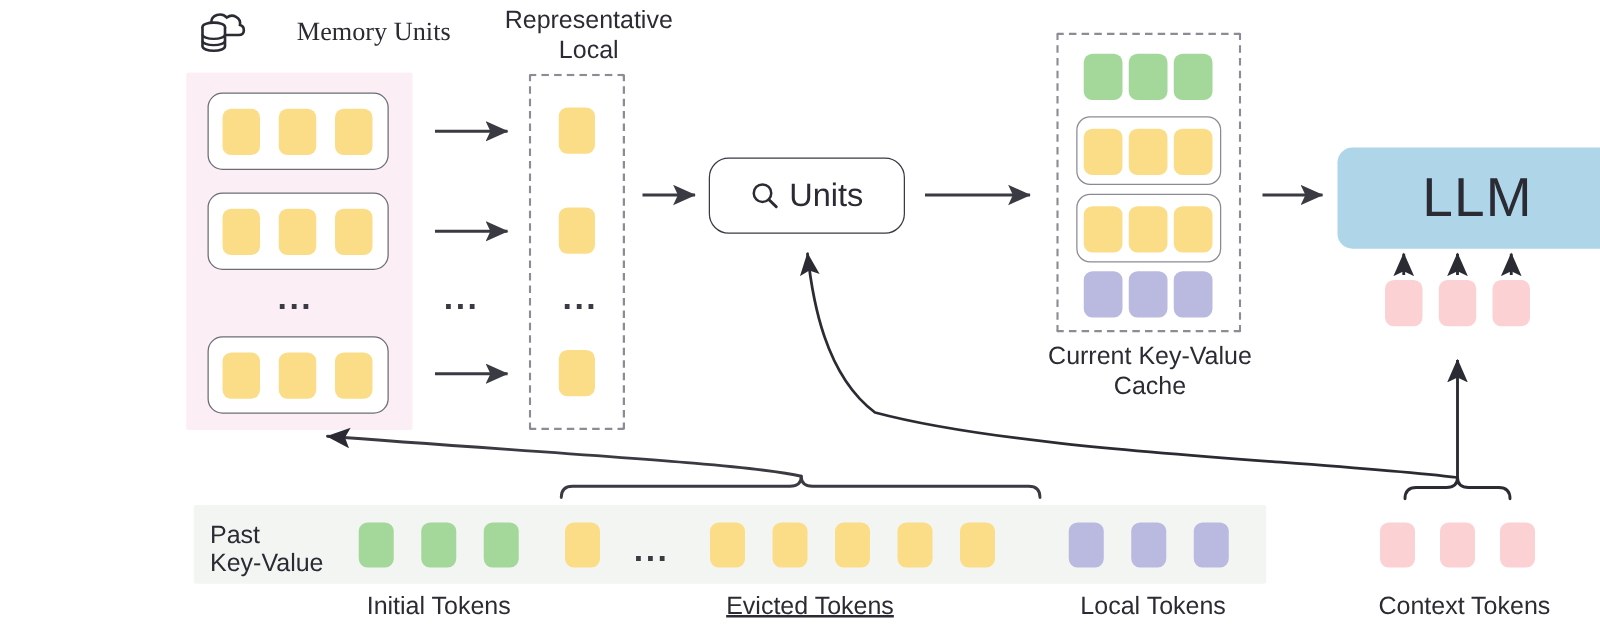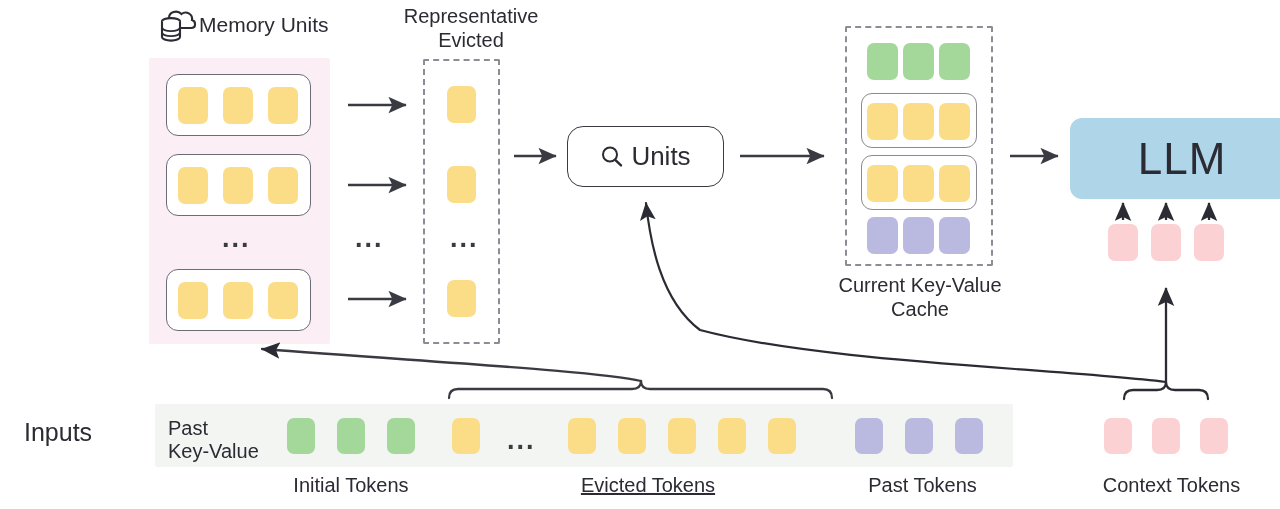--- a/index.html
+++ b/index.html
@@ -28,21 +28,21 @@
     white-space: pre-line;
     text-align: left;
   }
   .cap {
     font-size: 20px;
     line-height: 24px;
     color: #2b2b33;
     text-align: center;
     white-space: pre-line;
   }
-  .cap-left { text-align: left; }
+  .cap-left { text-align: center; font-family: Liberation Serif, serif; }
   .strip-label {
     font-size: 20px;
     line-height: 23px;
     color: #2b2b33;
     white-space: pre-line;
   }
   .ellipsis {
     font-size: 27px;
     line-height: 20px;
     letter-spacing: 2px;
@@ -117,35 +117,34 @@
     overflow: visible;
   }
   .icon-sv { display: block; }
 </style>
 </head>
 <body>
 
 <div id="stage">
 
 
-  <div class="abs side-label" style="left:24px; top:417px; width:130px;">Inputs</div>
 
   <div class="abs" style="left:157px; top:6px; width:42px; height:42px;">
     <svg class="icon-sv" width="42" height="42" viewBox="0 0 42 42">
       <path d="M12 12 C12 6, 20 3.5, 24.5 8 C29 4.5, 36 8, 35 14 C39 15, 39.5 22, 34 22 L20 22" fill="none" stroke="#2b2b33" stroke-width="2.1" stroke-linecap="round"></path>
       <ellipse cx="14" cy="15.5" rx="9" ry="3.4" fill="#fff" stroke="#2b2b33" stroke-width="2.1"></ellipse>
       <path d="M5 15.5 L5 31 C5 33, 9 34.6, 14 34.6 C19 34.6, 23 33, 23 31 L23 15.5" fill="#fff" stroke="#2b2b33" stroke-width="2.1" stroke-linejoin="round"></path>
       <path d="M5 21.5 C5 23.5, 9 25.1, 14 25.1 C19 25.1, 23 23.5, 23 21.5" fill="none" stroke="#2b2b33" stroke-width="1.9"></path>
       <path d="M5 26.5 C5 28.5, 9 30.1, 14 30.1 C19 30.1, 23 28.5, 23 26.5" fill="none" stroke="#2b2b33" stroke-width="1.9"></path>
     </svg>
   </div>
   <div class="abs cap cap-left" style="left:199px; top:13px; width:200px; font-size:21px;">Memory Units</div>
 
   <div class="abs cap" style="left:378px; top:4px; width:186px;">Representative
-Evicted</div>
+Local</div>
 
   <div class="abs pink-panel" style="left:149px; top:58px; width:181px; height:286px;"></div>
 
   <div class="abs unit-box" style="left:166px; top:74px; width:145px; height:62px;">
     <div class="abs tok tok-y" style="left:11px; top:12px; width:30px; height:37px;"></div>
     <div class="abs tok tok-y" style="left:56px; top:12px; width:30px; height:37px;"></div>
     <div class="abs tok tok-y" style="left:101px; top:12px; width:30px; height:37px;"></div>
   </div>
 
   <div class="abs unit-box" style="left:166px; top:154px; width:145px; height:62px;">
@@ -233,21 +232,21 @@
   <div class="abs tok tok-p" style="left:855px; top:418px; width:28px; height:36px;"></div>
   <div class="abs tok tok-p" style="left:905px; top:418px; width:28px; height:36px;"></div>
   <div class="abs tok tok-p" style="left:955px; top:418px; width:28px; height:36px;"></div>
 
   <div class="abs tok tok-k" style="left:1104px; top:418px; width:28px; height:36px;"></div>
   <div class="abs tok tok-k" style="left:1152px; top:418px; width:28px; height:36px;"></div>
   <div class="abs tok tok-k" style="left:1200px; top:418px; width:28px; height:36px;"></div>
 
   <div class="abs cap" style="left:271px; top:473px; width:160px;">Initial Tokens</div>
   <div class="abs cap" style="left:560px; top:473px; width:176px;text-decoration:underline;">Evicted Tokens</div>
-  <div class="abs cap" style="left:845px; top:473px; width:155px;">Past Tokens</div>
+  <div class="abs cap" style="left:845px; top:473px; width:155px;">Local Tokens</div>
   <div class="abs cap" style="left:1090px; top:473px; width:163px;">Context Tokens</div>
 
   <svg class="ov" viewBox="0 0 1280 509">
     <defs>
       <marker id="ah" markerWidth="9" markerHeight="9" refX="7.3" refY="3.4" orient="auto" markerUnits="strokeWidth">
         <path d="M0,0 L7.6,3.4 L0,6.8 L1.6,3.4 z" fill="#3a3a42"></path>
       </marker>
       <marker id="ah2" markerWidth="10" markerHeight="10" refX="7.8" refY="3.6" orient="auto" markerUnits="strokeWidth">
         <path d="M0,0 L8.2,3.6 L0,7.2 L1.7,3.6 z" fill="#2b2b33"></path>
       </marker>

